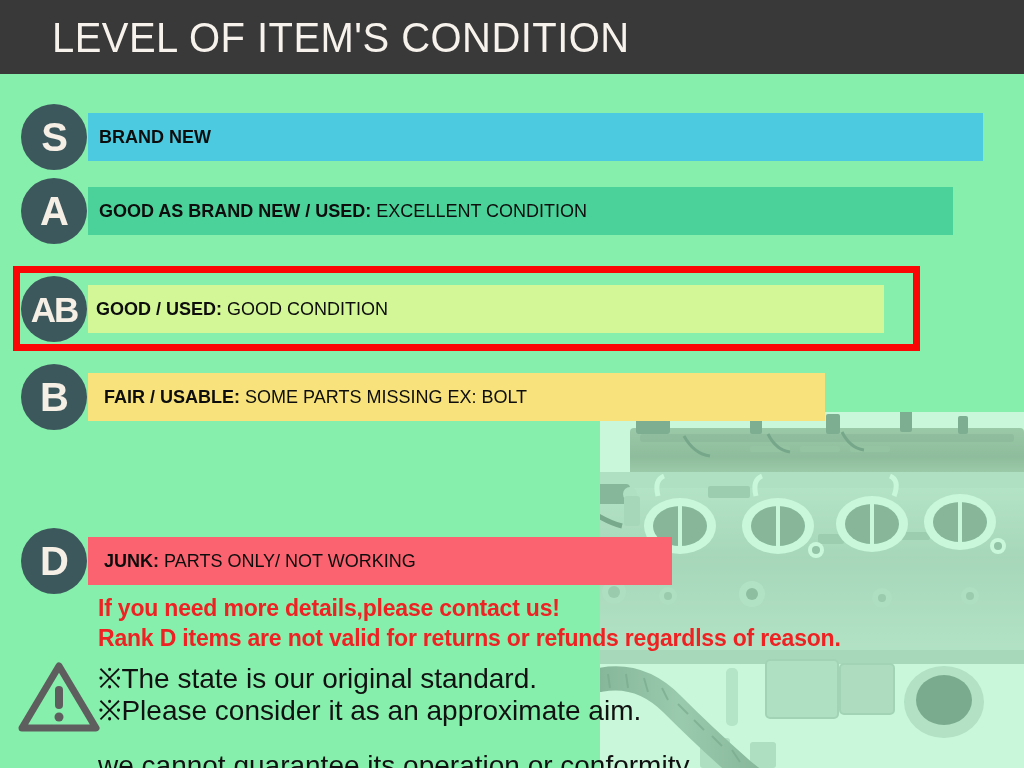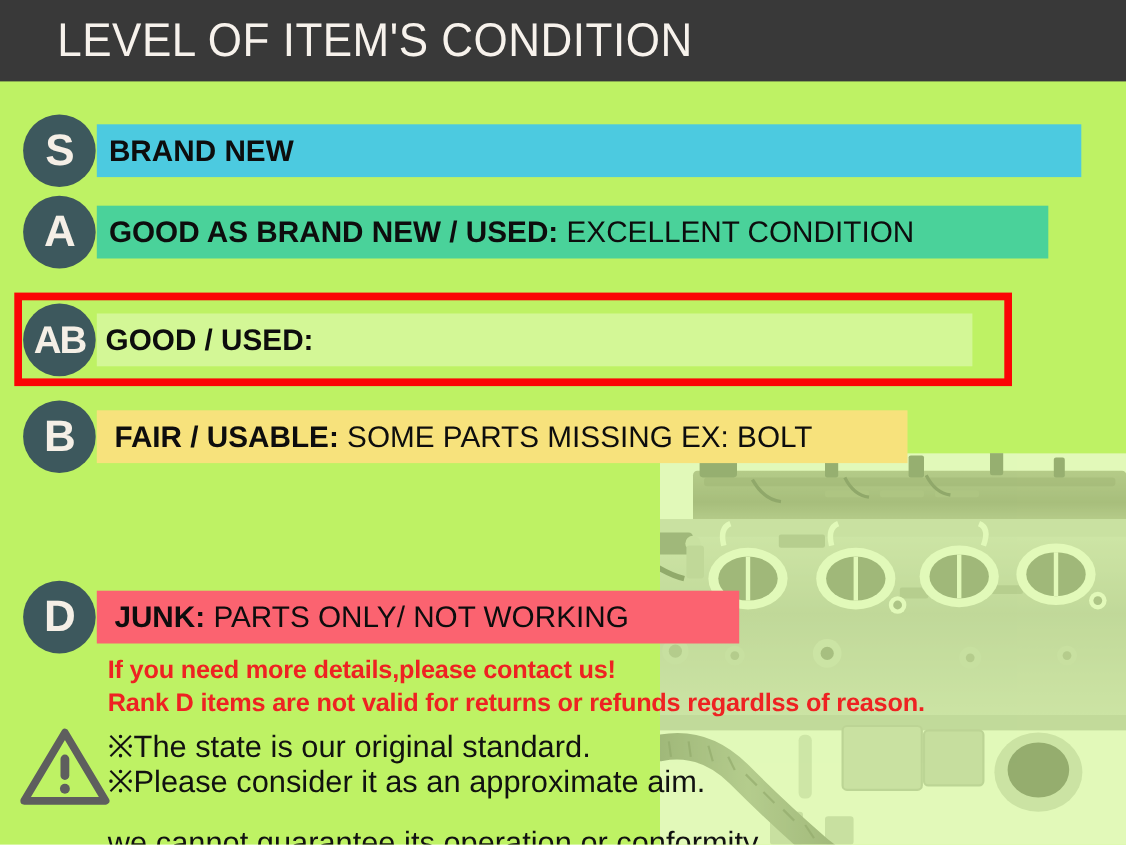--- a/index.html
+++ b/index.html
@@ -5,21 +5,21 @@
   * { margin:0; padding:0; box-sizing:border-box; }
   html, body {
     width:1024px; height:768px;
     background:#ffffff;
     font-family:"Liberation Sans", sans-serif;
     overflow:hidden;
   }
   #page {
     position:relative;
     width:1024px; height:768px;
-    background:#bef264;
+    background:#86efac;
     overflow:hidden;
   }
 
   
   #engine-photo {
     position:absolute;
     left:600px; top:412px;
     width:424px; height:356px;
     opacity:0.55;
     z-index:0;
@@ -76,21 +76,21 @@
     line-height:1;
   }
   .rank-circle.two-char { font-size:35px; letter-spacing:-2px; }
   .rank-text {
     position:absolute;
     top:0; height:66px;
     display:flex;
     align-items:center;
     white-space:nowrap;
     color:#0d0d0d;
-    font-size:27px;
+    font-size:18px;
     z-index:4;
   }
   .rank-text b { font-weight:700; }
   .rank-text .reg { font-weight:400; }
 
   
   #highlight-box {
     position:absolute;
     left:13px; top:266px;
     width:907px; height:85px;
@@ -297,20 +297,21 @@
       <span class="reg">EXCELLENT CONDITION</span>
     </div>
   </div>
 
   <div class="rank-row" style="top:276px;padding-left:28px;">
     <div class="rank-bar" style="width:796px; background:#d3f796;"></div>
     <div class="rank-circle two-char">AB</div>
     <div class="rank-text" style="left:96px;">
       <b>GOOD / USED:</b>
       <span>&nbsp;</span>
+      <span class="reg">GOOD CONDITION</span>
     </div>
   </div>
 
   <div class="rank-row" style="top:364px;">
     <div class="rank-bar" style="width:737px; background:#f7e27c;"></div>
     <div class="rank-circle">B</div>
     <div class="rank-text" style="left:104px;">
       <b>FAIR / USABLE:</b>
       <span>&nbsp;</span>
       <span class="reg">SOME PARTS MISSING EX: BOLT</span>

